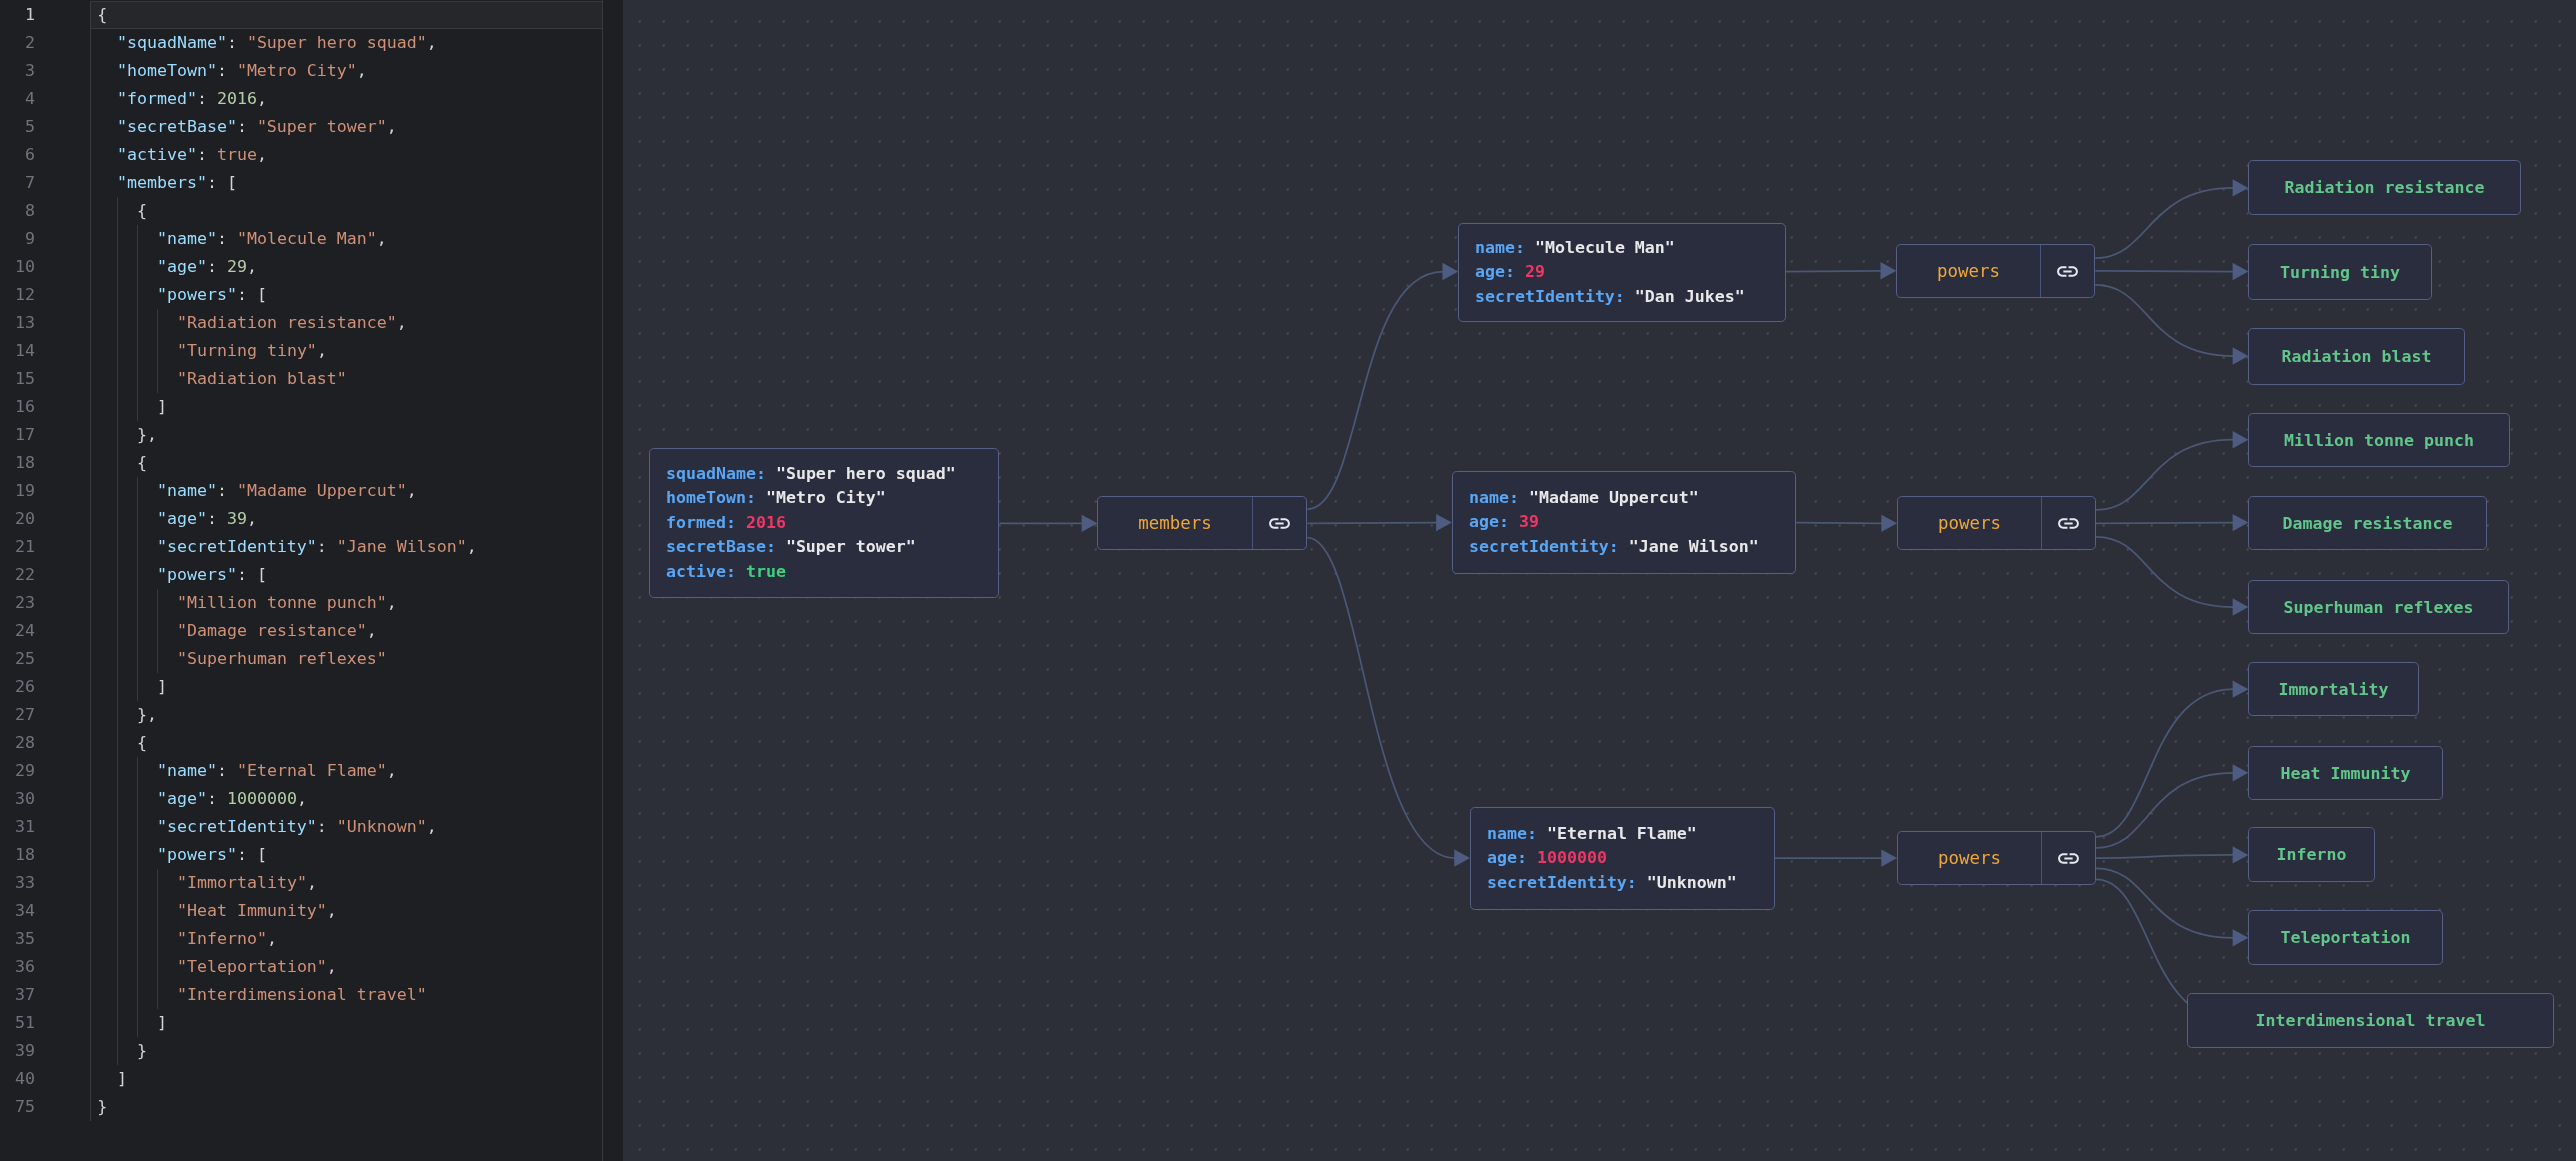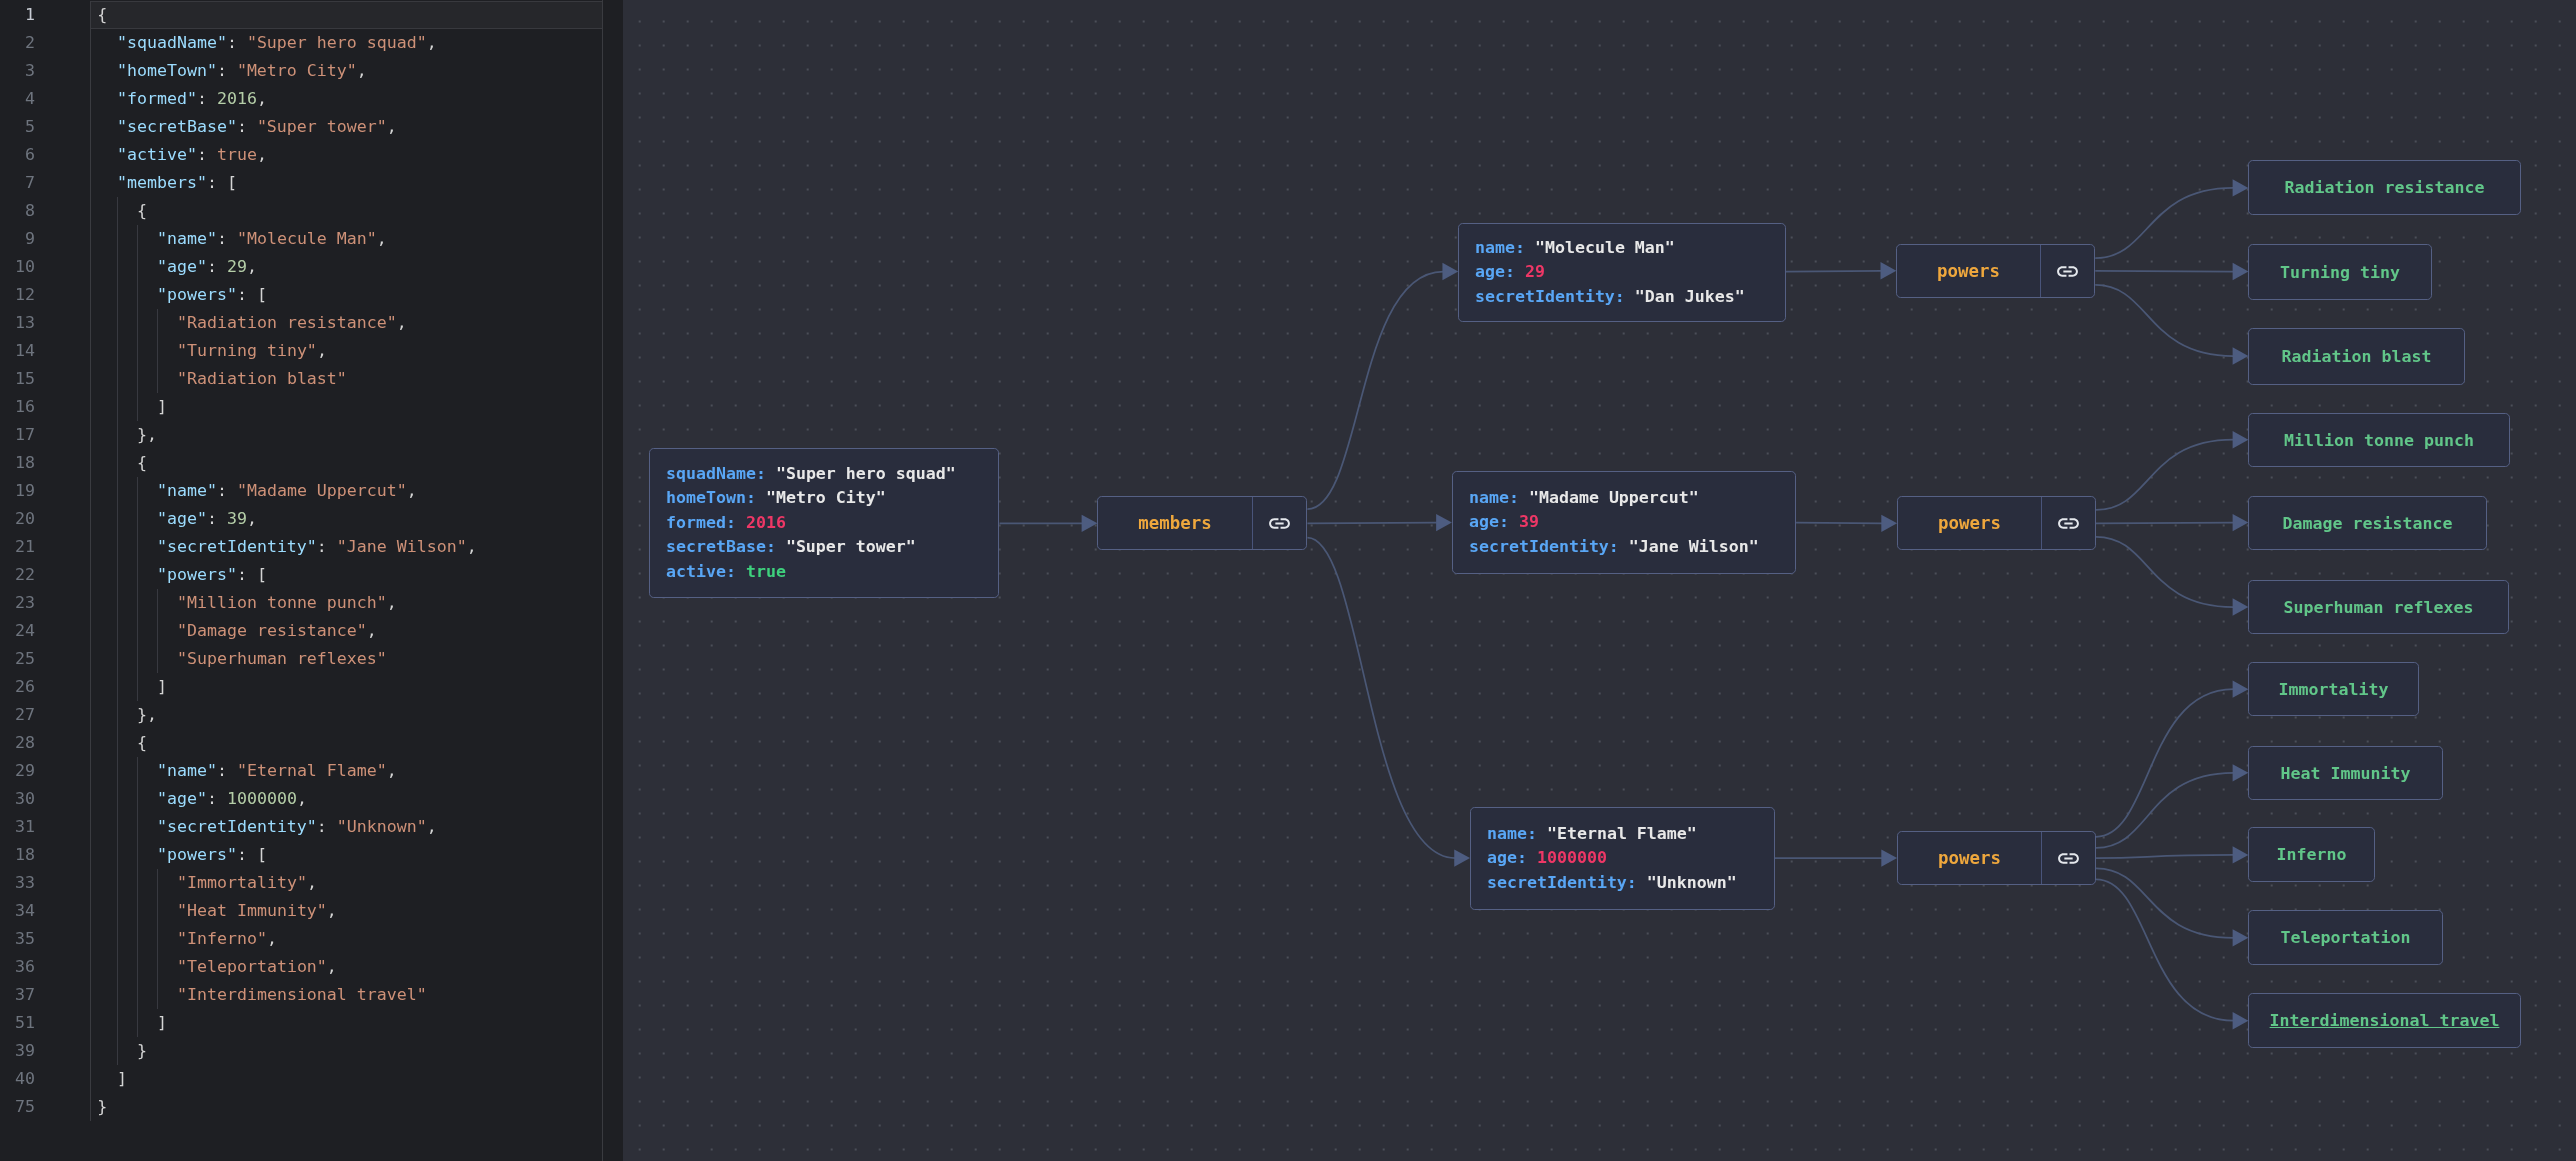--- a/index.html
+++ b/index.html
@@ -28,21 +28,21 @@
   .edges{position:absolute;left:0;top:0;}
   .node{position:absolute;box-sizing:border-box;background:var(--nodeBg);
         border:1.6px solid var(--nodeBorder);border-radius:4.7px;}
   .node-obj{display:flex;flex-direction:column;justify-content:center;padding:0 16px;}
   .row{height:24.5px;line-height:24.5px;font-size:16.6px;white-space:pre;}
   .rk{color:var(--nodeKey);font-weight:bold;}
   .rv-s{color:var(--nodeStr);font-weight:bold;} .rv-n{color:var(--nodeNum);font-weight:bold;}
   .rv-b{color:var(--nodeBool);font-weight:bold;}
   .node-key{display:flex;align-items:stretch;padding:0;}
   .key-label{flex:1;display:flex;align-items:center;justify-content:center;
-             color:var(--amber);font-size:17.4px;font-weight:bold;}
+             color:var(--amber);font-size:17.4px;font-weight:normal;}
   .key-iconbox{flex:0 0 53px;display:flex;align-items:center;justify-content:center;
                border-left:1.2px solid var(--divider);}
   .node-leaf{display:flex;align-items:center;justify-content:center;
              color:var(--leafGreen);font-size:16.6px;font-weight:bold;white-space:pre;}
 </style>
 </head>
 <body>
 
 <div class="app">
   <div class="editor">
@@ -306,16 +306,16 @@
       <div class="node node-leaf" style="left: 1625px; top: 160px; width: 273px; height: 55px;">Radiation resistance</div>
       <div class="node node-leaf" style="left: 1625px; top: 244px; width: 184px; height: 56px;">Turning tiny</div>
       <div class="node node-leaf" style="left: 1625px; top: 328px; width: 217px; height: 57px;">Radiation blast</div>
       <div class="node node-leaf" style="left: 1625px; top: 413px; width: 262px; height: 54px;">Million tonne punch</div>
       <div class="node node-leaf" style="left: 1625px; top: 496px; width: 239px; height: 54px;">Damage resistance</div>
       <div class="node node-leaf" style="left: 1625px; top: 580px; width: 261px; height: 54px;">Superhuman reflexes</div>
       <div class="node node-leaf" style="left: 1625px; top: 662px; width: 171px; height: 54px;">Immortality</div>
       <div class="node node-leaf" style="left: 1625px; top: 746px; width: 195px; height: 54px;">Heat Immunity</div>
       <div class="node node-leaf" style="left: 1625px; top: 827px; width: 127px; height: 55px;">Inferno</div>
       <div class="node node-leaf" style="left: 1625px; top: 910px; width: 195px; height: 55px;">Teleportation</div>
-      <div class="node node-leaf" style="left: 1625px; top: 993px; width: 273px; height: 55px; text-decoration: underline;">Interdimensional travel</div>
+      <div class="node node-leaf" style="left: 1564px; top: 993px; width: 367px; height: 55px;">Interdimensional travel</div>
     </div>
 </div>
 
 
 </body></html>

